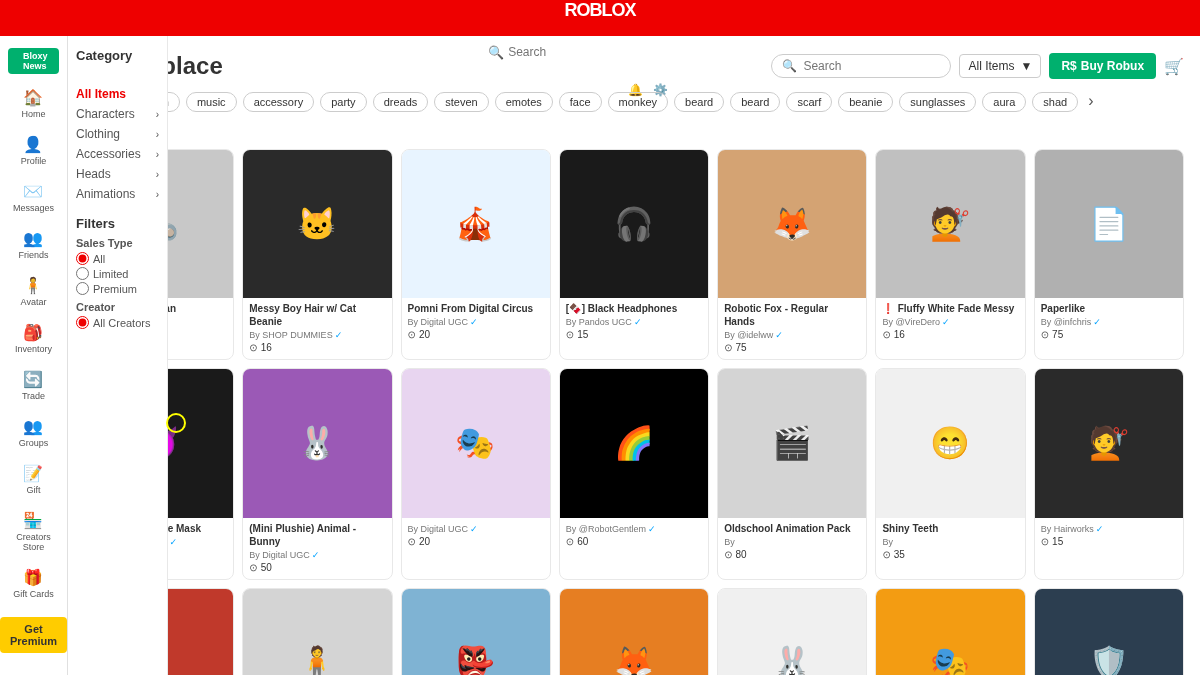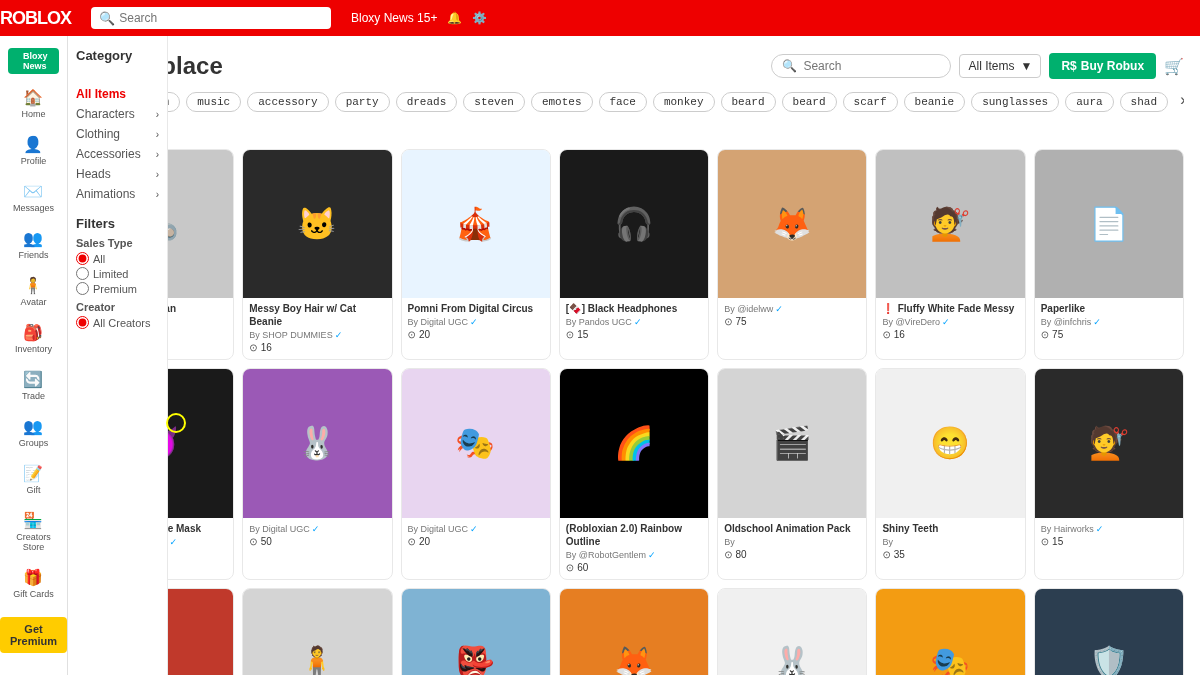--- a/index.html
+++ b/index.html
@@ -1,19 +1,19 @@
 <!DOCTYPE html>
 <html><head>
   <meta charset="utf-8">
   <style>
     * { box-sizing: border-box; margin: 0; padding: 0; }
     body { font-family: -apple-system, BlinkMacSystemFont, 'Segoe UI', sans-serif; font-size: 13px; background: #fff; color: #333; display: flex; flex-direction: column; height: 675px; overflow: hidden; }
 
     
-    .topnav { height: 36px; background: #e00; display: flex; align-items: center; padding: 0 0; gap: 20px; flex-shrink: 0; }
+    .topnav { height: 36px; background: #e00; display: flex; align-items: center; padding: 0 12px; gap: 20px; flex-shrink: 0; flex-direction: column; }
     .topnav-logo { color: #fff; font-weight: 900; font-size: 18px; letter-spacing: -1px; }
     .topnav-links { display: flex; gap: 20px; flex: 1; }
     .topnav-link { color: #fff; font-size: 13px; font-weight: 600; cursor: pointer; }
     .topnav-search { background: #fff; border-radius: 4px; display: flex; align-items: center; padding: 0 8px; gap: 4px; width: 240px; }
     .topnav-search input { border: none; outline: none; font-size: 12px; width: 100%; padding: 4px 0; }
     .topnav-right { display: flex; align-items: center; gap: 10px; color: #fff; font-size: 12px; }
 
     
     .body-layout { display: flex; flex: 1; overflow: hidden; }
 
@@ -40,21 +40,21 @@
     .marketplace-header { display: flex; align-items: center; justify-content: space-between; margin-bottom: 12px; }
     .marketplace-title { font-size: 24px; font-weight: 700; }
     .marketplace-header-right { display: flex; gap: 8px; align-items: center; }
     .search-bar-main { border: 1px solid #ccc; border-radius: 20px; display: flex; align-items: center; padding: 4px 10px; gap: 6px; font-size: 12px; width: 180px; }
     .search-bar-main input { border: none; outline: none; font-size: 12px; width: 100%; }
     .dropdown-filter { border: 1px solid #ccc; border-radius: 4px; padding: 4px 8px; font-size: 12px; display: flex; align-items: center; gap: 6px; cursor: pointer; background: #fff; }
     .buy-robux-btn { background: #00b06e; color: #fff; border: none; border-radius: 4px; padding: 6px 12px; font-size: 12px; font-weight: 700; cursor: pointer; display: flex; align-items: center; gap: 4px; }
     .cart-icon { font-size: 16px; color: #555; cursor: pointer; }
 
     
-    .tag-pills { display: flex; gap: 6px; flex-wrap: nowrap; overflow: hidden; margin-bottom: 12px; align-items: flex-start; font-family: Liberation Mono, monospace; }
+    .tag-pills { display: flex; gap: 6px; flex-wrap: nowrap; overflow: hidden; margin-bottom: 12px; align-items: flex-start; }
     .tag-pill { border: 1px solid #ccc; border-radius: 20px; padding: 3px 10px; font-size: 11px; cursor: pointer; white-space: nowrap; color: #333; }
     .tag-arrow { font-size: 16px; color: #555; cursor: pointer; margin-left: 4px; }
 
     
     .items-subtitle { font-size: 13px; color: #555; margin-bottom: 10px; }
 
     
     .items-grid { display: grid; grid-template-columns: repeat(7, 1fr); gap: 8px; }
     .item-card { border: 1px solid #e8e8e8; border-radius: 8px; overflow: hidden; cursor: pointer; background: #fff; }
     .item-img { width: 100%; aspect-ratio: 1; background: #f5f5f5; display: flex; align-items: center; justify-content: center; font-size: 28px; position: relative; }
@@ -238,20 +238,21 @@
           <span class="price-icon">⊙</span>
           <span>15</span>
         </div>
       </div>
     </div>
         <div class="item-card">
       <div class="item-img" style="background:#d4a373;">
         <span style="font-size:32px;">🦊</span>
       </div>
       <div class="item-info">
+        <div class="item-name">Robotic Fox - Regular Hands</div>
         <div class="item-creator">By @idelww <span style="color:#00a2ff;font-size:9px;">✓</span></div>
         <div class="item-price">
           <span class="price-icon">⊙</span>
           <span>75</span>
         </div>
       </div>
     </div>
         <div class="item-card">
       <div class="item-img" style="background:#c0c0c0;">
         <span style="font-size:32px;">💇</span>
@@ -289,20 +290,21 @@
           <span class="price-icon">⊙</span>
           <span>15</span>
         </div>
       </div>
     </div>
         <div class="item-card">
       <div class="item-img" style="background:#9b59b6;">
         <span style="font-size:32px;">🐰</span>
       </div>
       <div class="item-info">
+        <div class="item-name">(Mini Plushie) Animal - Bunny</div>
         <div class="item-creator">By Digital UGC <span style="color:#00a2ff;font-size:9px;">✓</span></div>
         <div class="item-price">
           <span class="price-icon">⊙</span>
           <span>50</span>
         </div>
       </div>
     </div>
         <div class="item-card">
       <div class="item-img" style="background:#e8d5f0;">
         <span style="font-size:32px;">🎭</span>
@@ -313,21 +315,20 @@
           <span class="price-icon">⊙</span>
           <span>20</span>
         </div>
       </div>
     </div>
         <div class="item-card">
       <div class="item-img" style="background:#000;">
         <span style="font-size:32px;">🌈</span>
       </div>
       <div class="item-info">
-        <div class="item-name">(Robloxian 2.0) Rainbow Outline</div>
         <div class="item-creator">By @RobotGentlem <span style="color:#00a2ff;font-size:9px;">✓</span></div>
         <div class="item-price">
           <span class="price-icon">⊙</span>
           <span>60</span>
         </div>
       </div>
     </div>
         <div class="item-card">
       <div class="item-img" style="background:#d4d4d4;">
         <span style="font-size:32px;">🎬</span>

